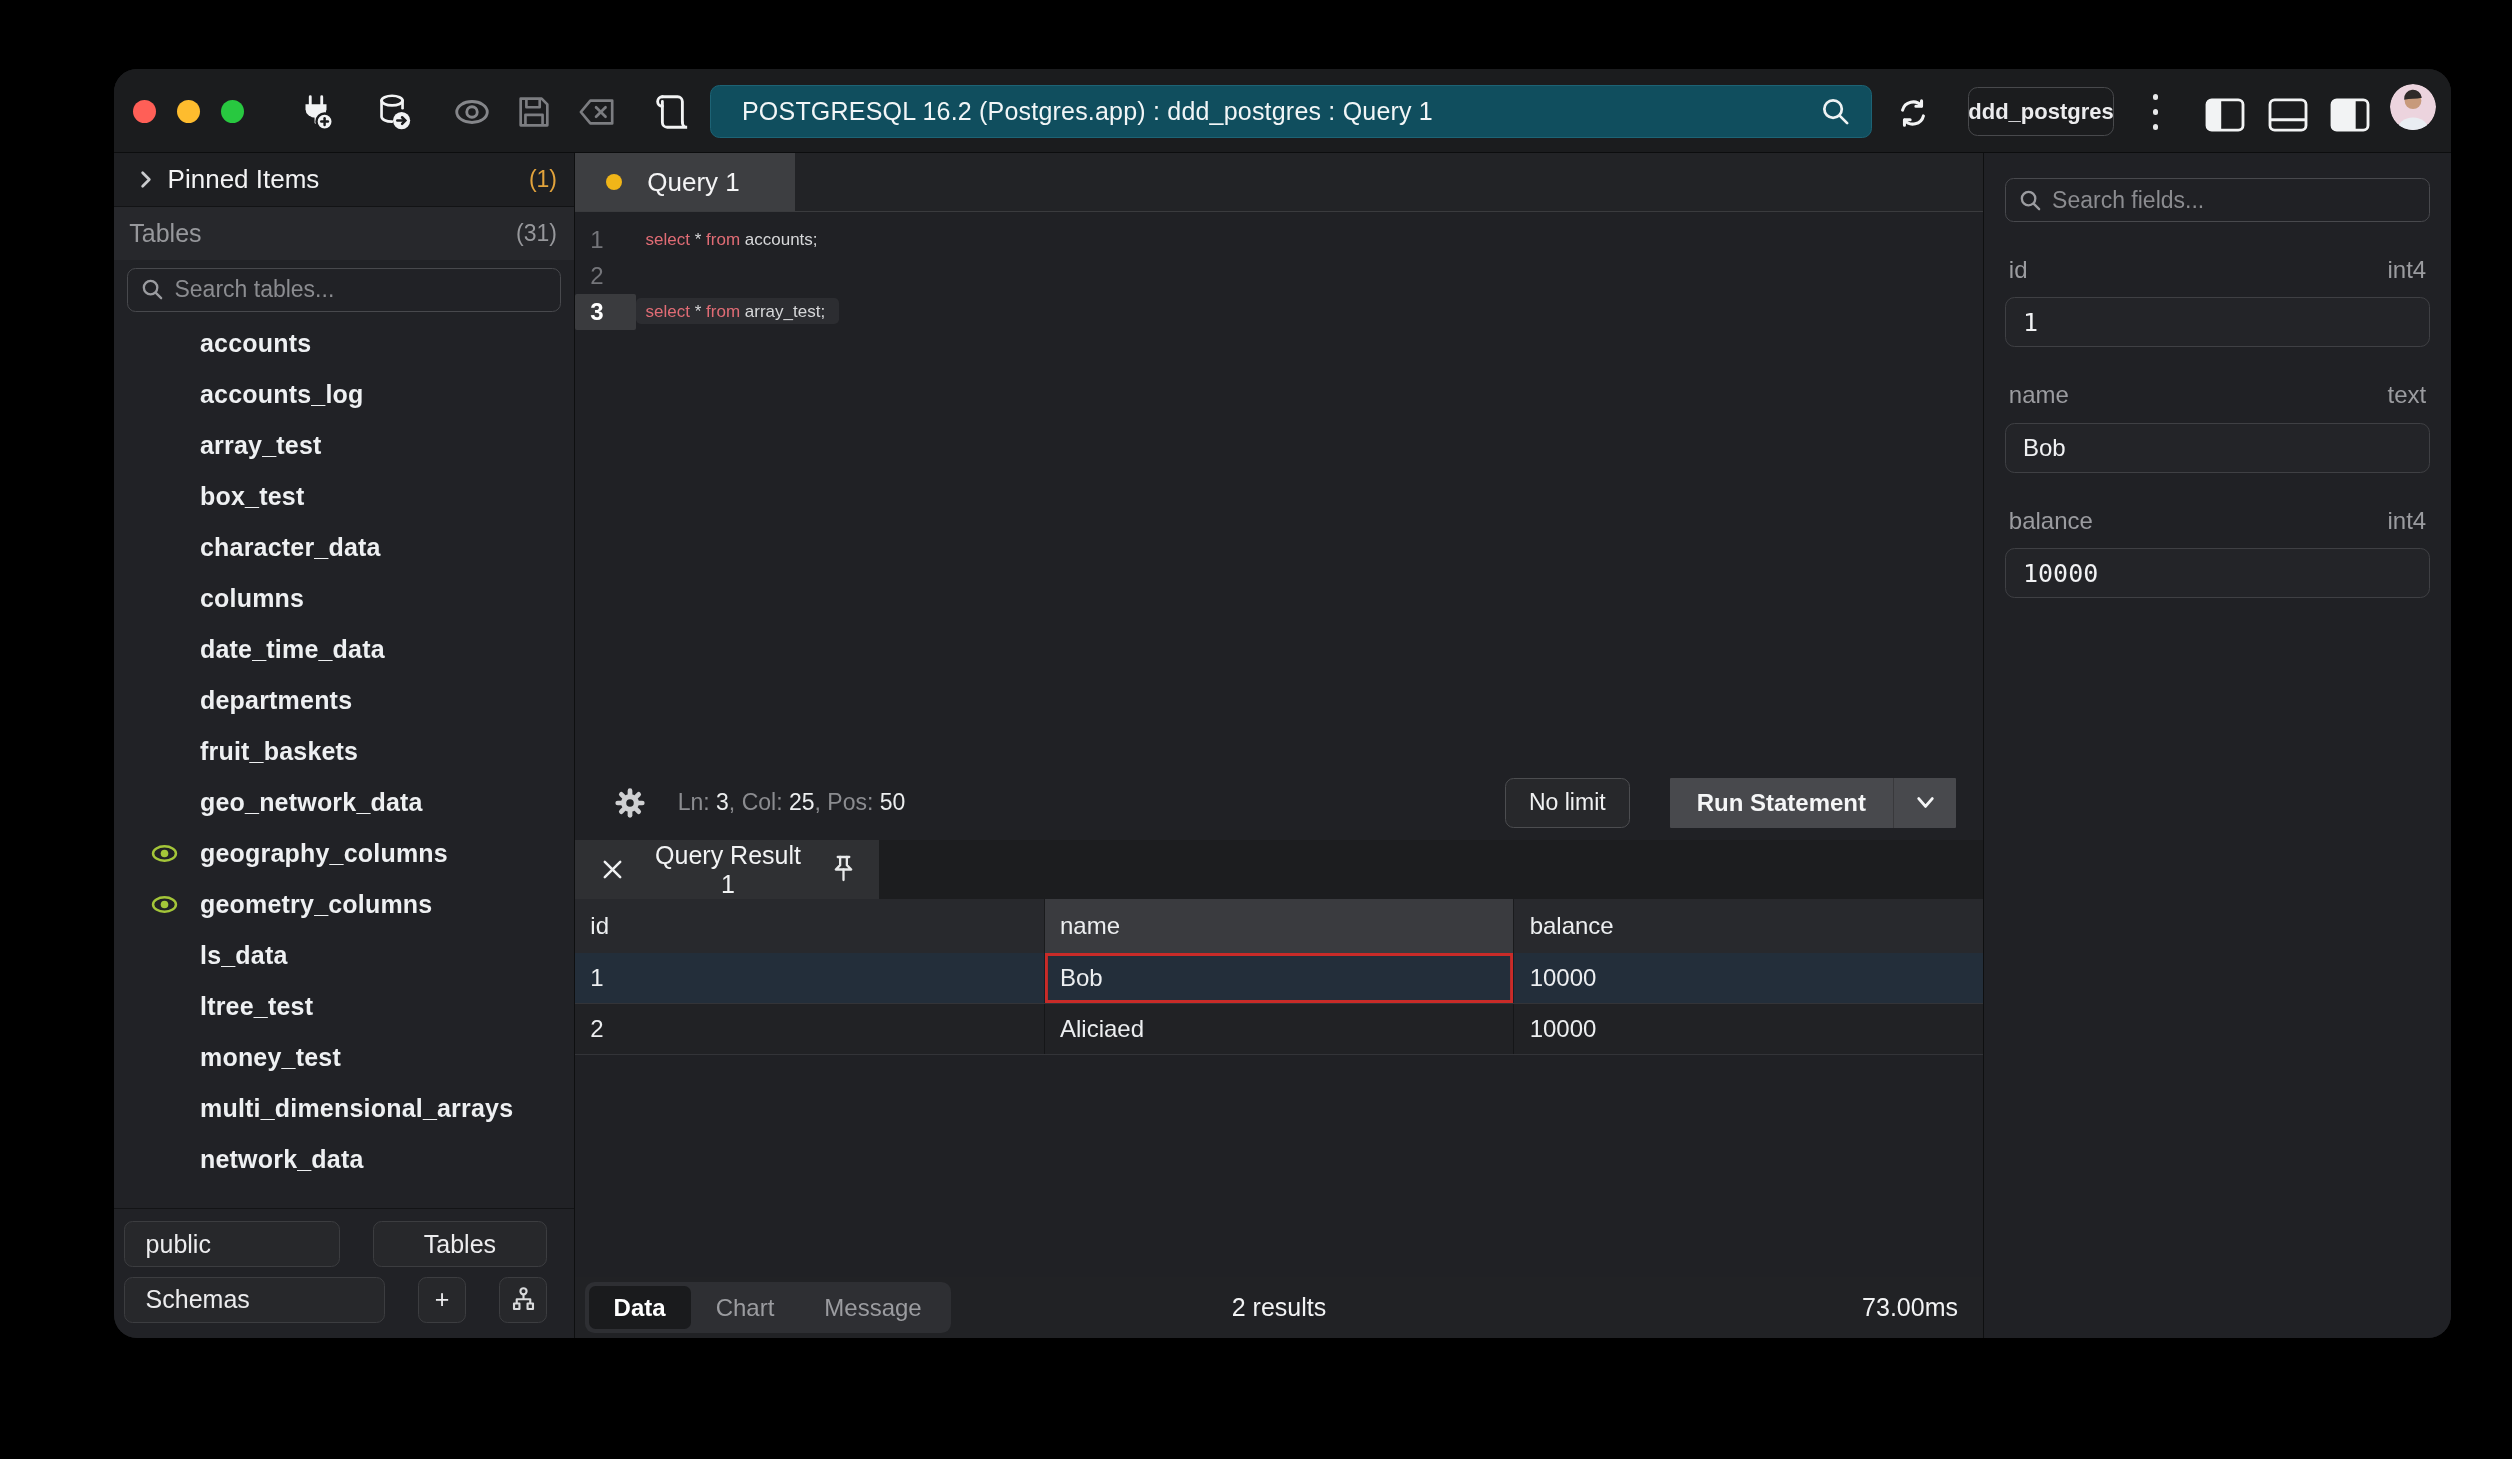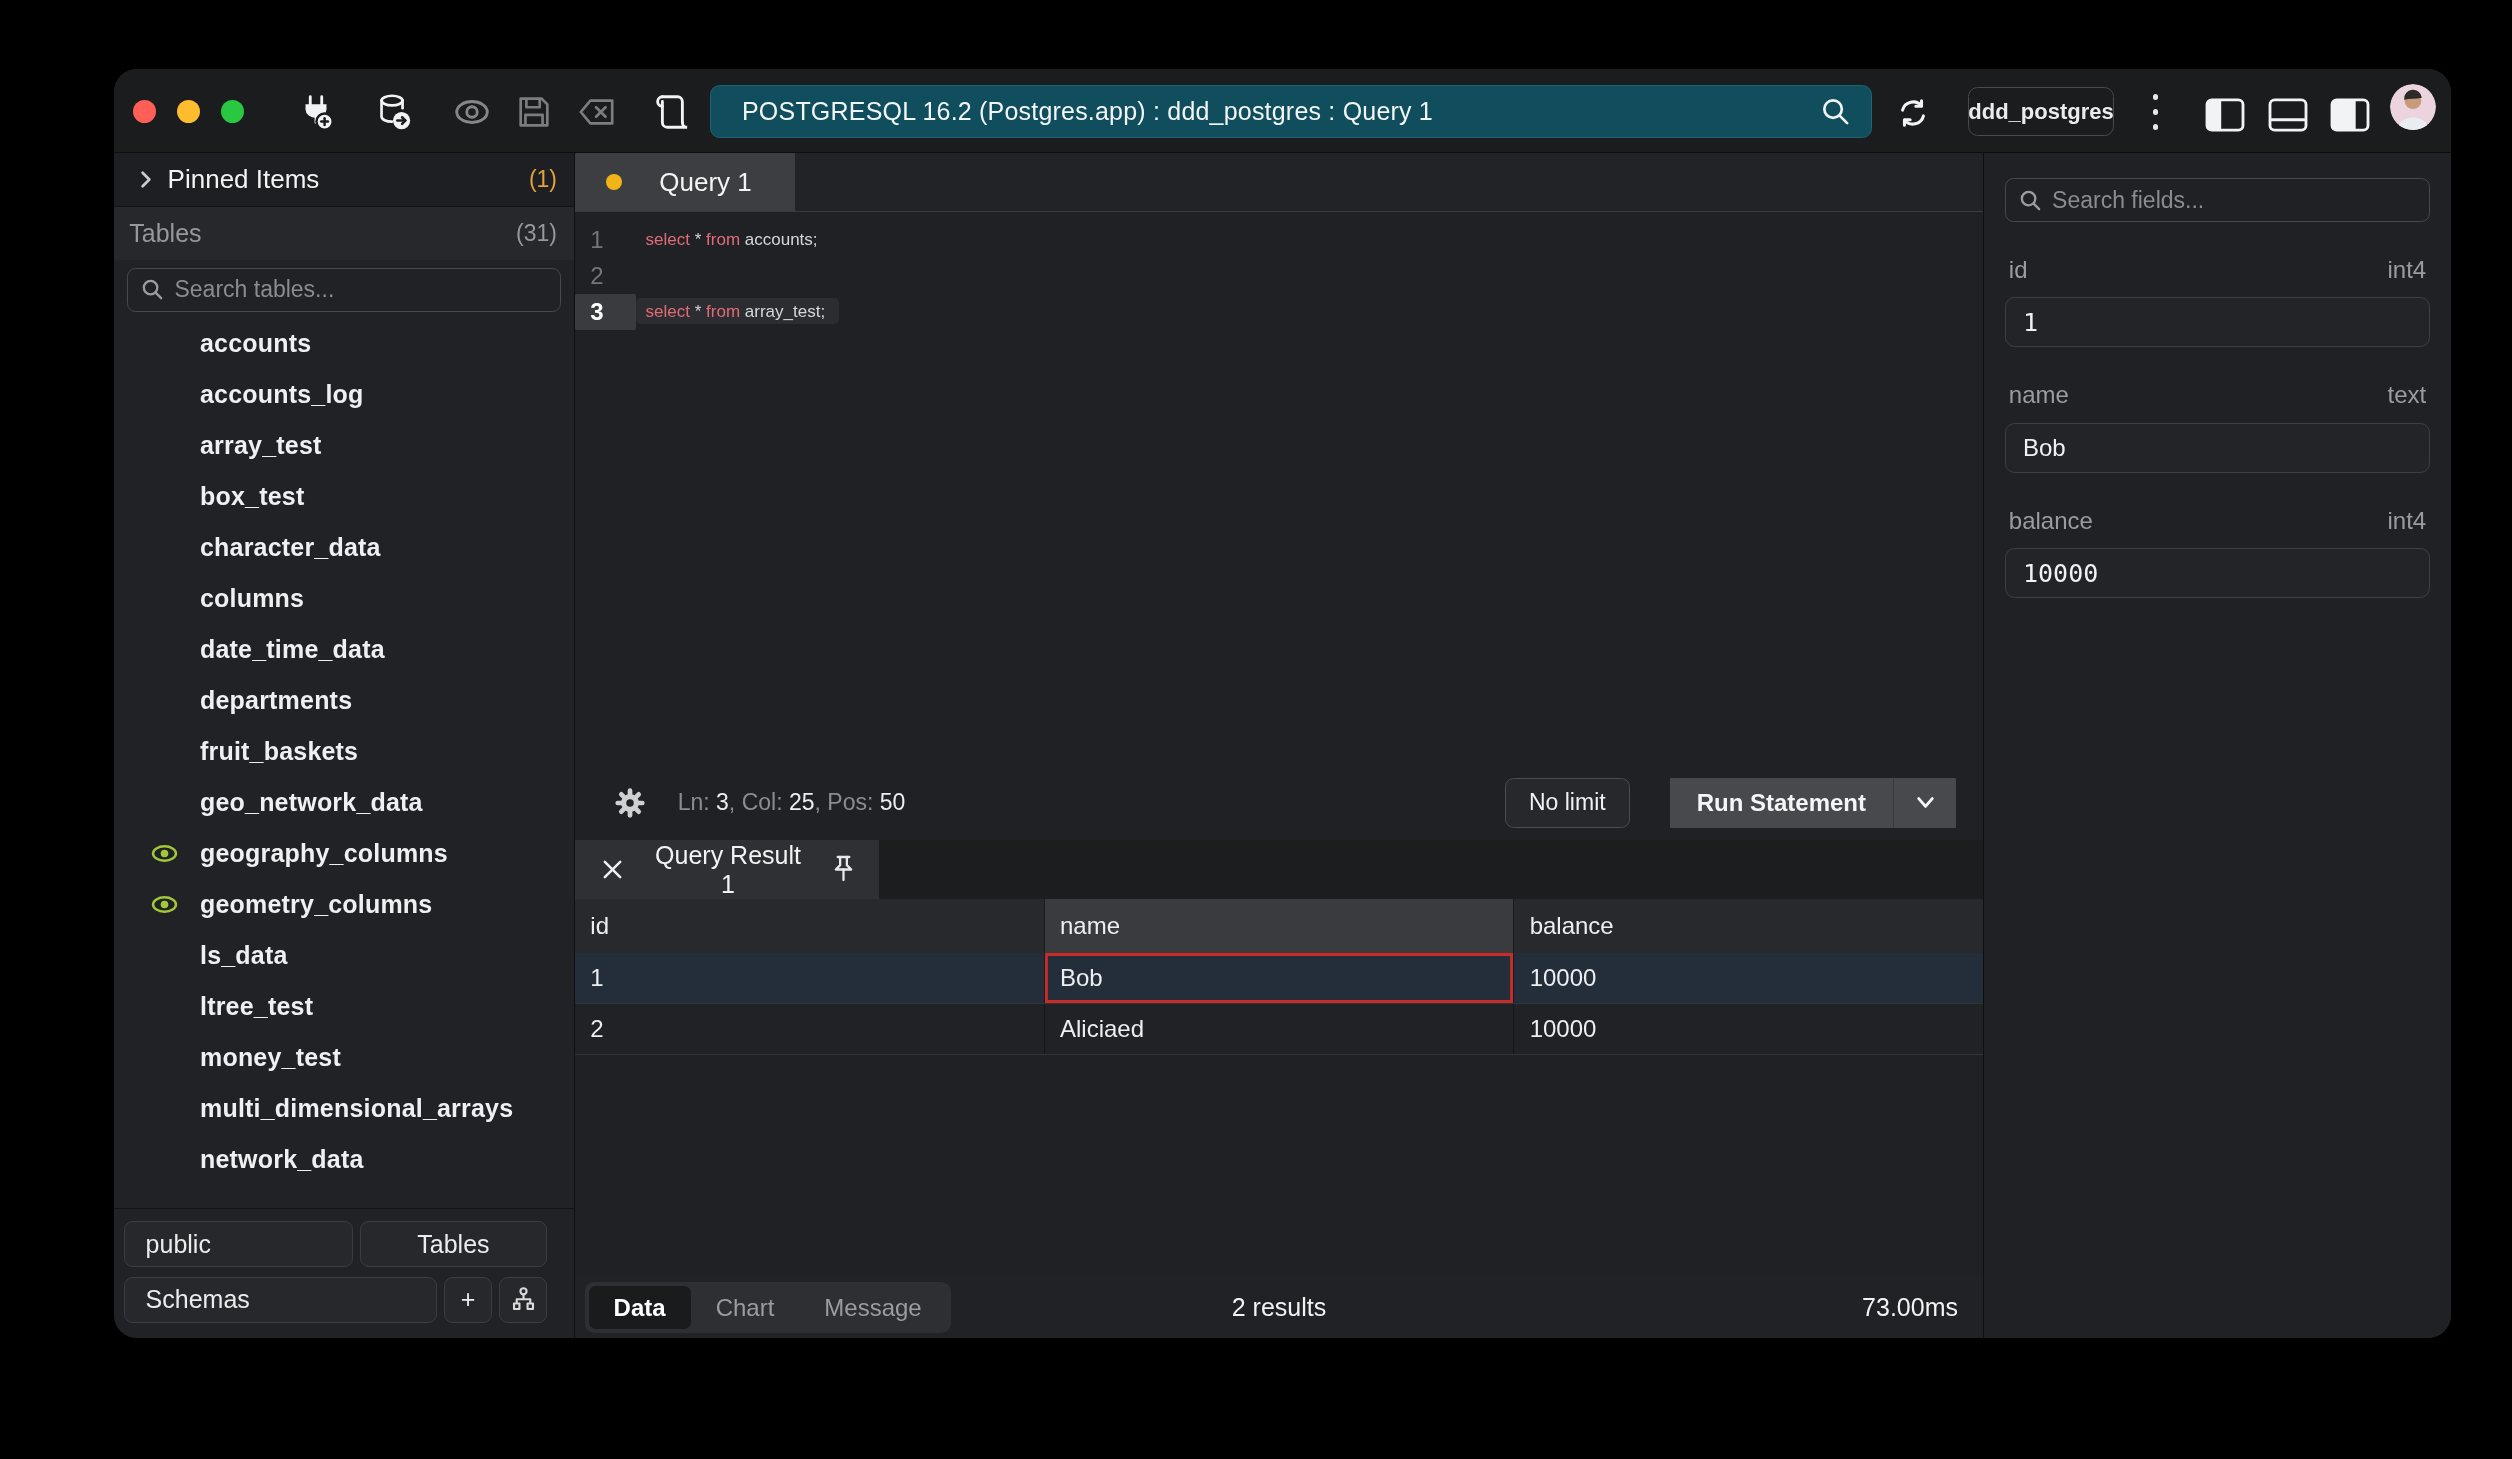--- a/index.html
+++ b/index.html
@@ -35,32 +35,32 @@
   .sbox input { background:transparent; border:none; outline:none; color:#d8d9db; font-size:23px; width:100%;
     font-family:"Liberation Sans", sans-serif; }
   .sbox input::placeholder { color:#8b8c90; }
   .tside-list { height:890px; overflow:hidden; }
   .side-item { height:51px; display:flex; align-items:center; padding-left:36px; gap:21px; }
   .llabel { color:#eef0f2; font-size:25px; font-weight:bold; letter-spacing:0.2px; }
   .tblicon { width:29px; display:flex; flex-direction:column; gap:2.9px; }
   .tblicon i { height:6.7px; background:#4d8be0; border-radius:1.4px; }
   .licon { flex:0 0 29px; display:flex; align-items:center; }
   .side-foot { flex:1; border-top:1.9px solid #131416; padding:12.4px 27px 0 9.6px; }
-  .frow { display:flex; gap:7px; margin-bottom:9.6px; }
+  .frow { display:flex; gap:33px; margin-bottom:9.6px; }
   .fbtn { height:46px; background:#27282b; border:1.9px solid #3c3d40; border-radius:8.6px; color:#ececee; font-size:25px;
     display:flex; align-items:center; padding:0 21px; }
   .fbtn.center { justify-content:center; padding:0; }
   .grow1 { flex:1; }
   .sqbtn { width:48px; flex:0 0 48px; justify-content:center; padding:0; }
   
   .main { flex:1; min-width:0; background:#202125; display:flex; flex-direction:column; }
   .qtabbar { height:59px; background:#222326; border-bottom:1.9px solid #3a3b3e; display:flex; flex:0 0 auto; }
   .qtab { width:220px; background:#3d3e41; display:flex; align-items:center; padding-left:31px; gap:25px; }
   .qtab .dot { width:16.3px; height:16.3px; border-radius:50%; background:#f0b518; }
-  .qtab .qlabel { color:#f4f4f5; font-size:26px;margin-left:12px; }
+  .qtab .qlabel { color:#f4f4f5; font-size:26px; }
   .editor { height:553px; position:relative; padding-top:9.6px; flex:0 0 auto; }
   .eline { display:flex; height:36px; align-items:center; }
   .lnum { width:61px; flex:0 0 61px; color:#74757a; font-size:24px; padding-left:15.3px; height:36px; display:flex; align-items:center; }
   .lnum.cur { background:#3a3b3e; color:#ffffff; font-weight:bold; border-radius:1.9px; }
   .lcode { font-size:17px; color:#d6d7d9; padding-left:9.6px; white-space:pre; }
   .lcode .kw { color:#e06c75; }
   .lcode .pl { color:#d6d7d9; }
   .codechip { background:#2c2d31; border-radius:4.8px; padding:3.8px 13.4px 3.8px 9.6px; margin-left:-9.6px; }
   .statusbar { height:75px; display:flex; align-items:center; padding:0 27px 0 38px; gap:23px; flex:0 0 auto; }
   .lnpos { font-size:23px; margin-left:7.7px; }

